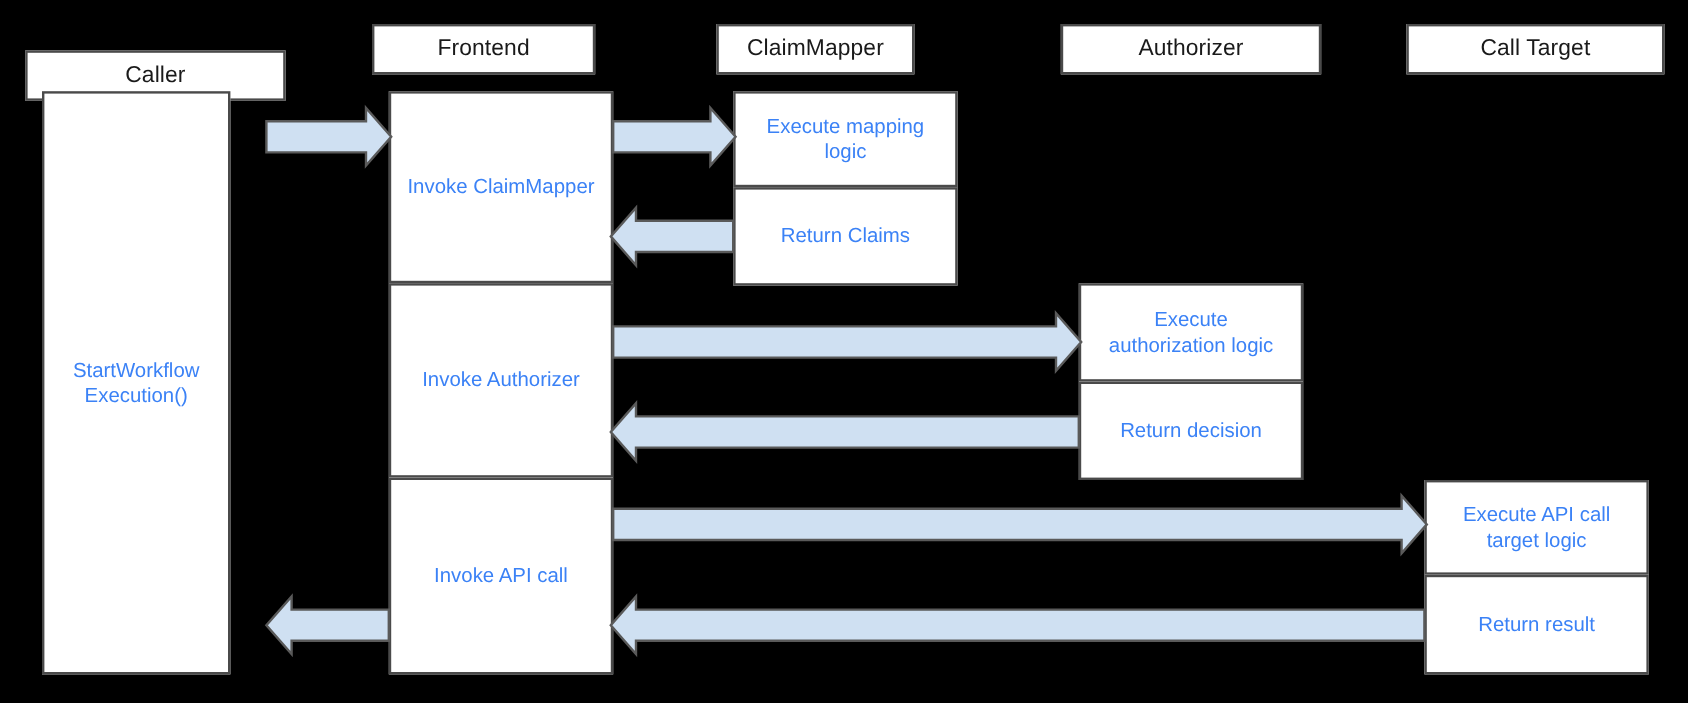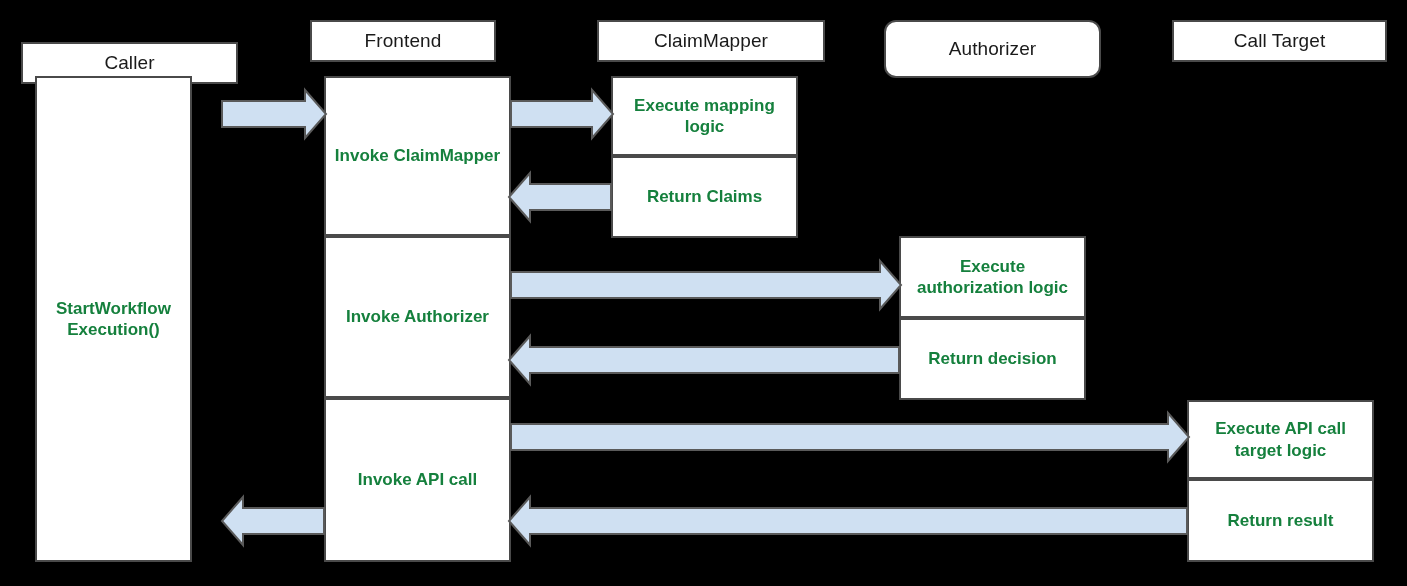--- a/index.html
+++ b/index.html
@@ -36,23 +36,23 @@
 
   
   .activity {
     position: absolute;
     box-sizing: border-box;
     background: #ffffff;
     border: 2px solid #4a4a4a;
     display: flex;
     align-items: center;
     justify-content: center;
-    color: #15803d;
+    color: #3b82f6;
     font-size: 17px;
-    font-weight: 700;
+    font-weight: 400;
     line-height: 1.25;
     text-align: center;
     padding: 2px 6px;
   }
 
   
   .arrow-layer {
     position: absolute;
     left: 0;
     top: 0;
@@ -73,25 +73,25 @@
 <div id="canvas">
 
   <div class="lane-header" style="left:21px; top:20px; width:217px; height:42px;margin-top:22px;">
     <span>Caller</span>
   </div>
 
   <div class="lane-header" style="left:310px; top:20px; width:186px; height:42px;">
     <span>Frontend</span>
   </div>
 
-  <div class="lane-header" style="left:597px; top:20px; width:228px; height:42px;">
+  <div class="lane-header" style="left:597px; top:20px; width:165px; height:42px;">
     <span>ClaimMapper</span>
   </div>
 
-  <div class="lane-header" style="left:884px; top:20px; width:217px; height:58px;border-radius:12px;">
+  <div class="lane-header" style="left:884px; top:20px; width:217px; height:42px;">
     <span>Authorizer</span>
   </div>
 
   <div class="lane-header" style="left:1172px; top:20px; width:215px; height:42px;">
     <span>Call Target</span>
   </div>
 
   <div class="activity" style="left:35px; top:76px; width:157px; height:486px;">
     <span style="max-width:170px;">StartWorkflow Execution()</span>
   </div>

